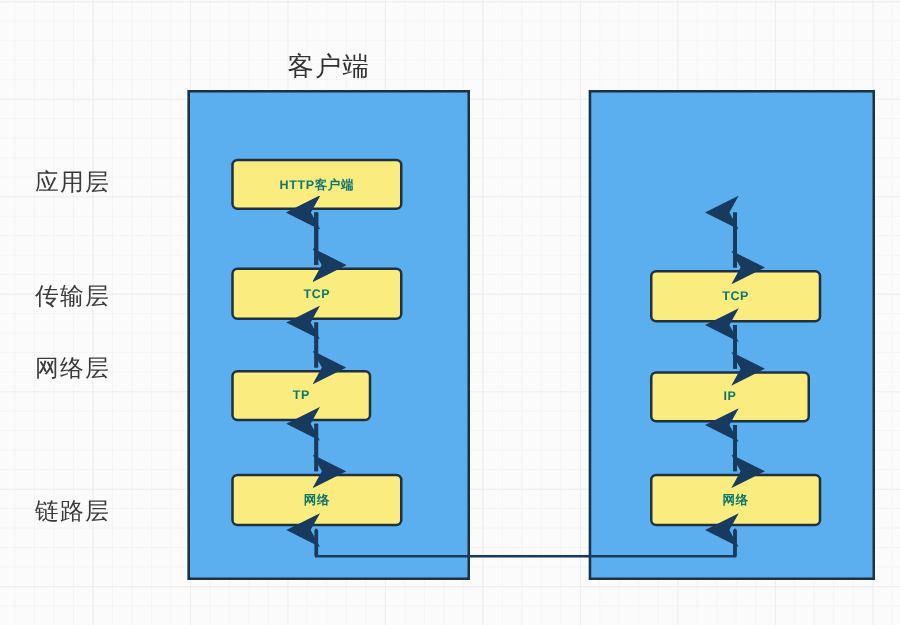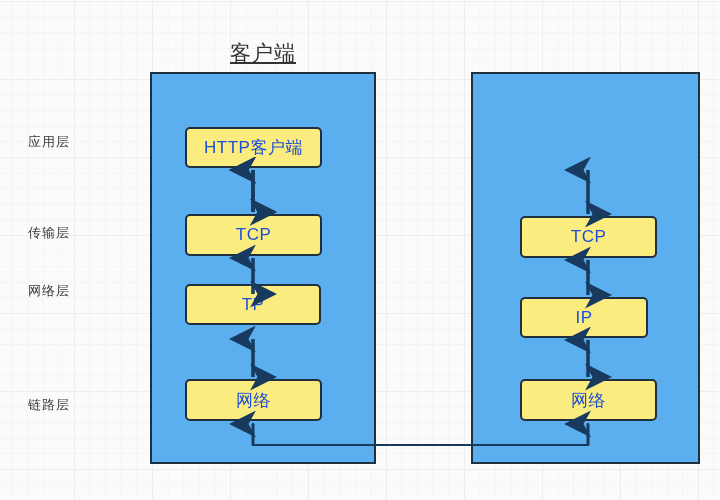--- a/index.html
+++ b/index.html
@@ -37,76 +37,76 @@
     height: 500px;
     pointer-events: none;
   }
   .stack-title {
     position: absolute;
     font-size: 21px;
     color: #333333;
     letter-spacing: 1px;
     text-align: center;
     white-space: nowrap;
-    text-decoration: underline;
   }
   #client-title { left: 150px; top: 39px; width: 226px; }
   #server-title { left: 471px; top: 39px; width: 229px; }
 
   .host-box {
     position: absolute;
     background: #5BAFEF;
     border: 2px solid #1f3040;
     box-sizing: border-box;
   }
   #client-host { left: 150px; top: 72px; width: 226px; height: 392px; }
   #server-host { left: 471px; top: 72px; width: 229px; height: 392px; }
 
   .layer-label {
     position: absolute;
-    font-size: 13px;
+    font-size: 19px;
     color: #3a3a3a;
     letter-spacing: 1px;
     white-space: nowrap;
     left: 28px;
   }
 
   .proto-box {
     position: absolute;
     background: #FAEC7E;
     border: 2px solid #1f3040;
     border-radius: 5px;
     box-sizing: border-box;
     display: flex;
     align-items: center;
     justify-content: center;
-    font-size: 17px;
-    color: #1d4ed8;
+    font-size: 10px;
+    color: #0f766e;
     letter-spacing: 0.5px;
     white-space: nowrap;
+    font-weight: bold;
   }
 </style>
 </head>
 <body>
 
 <div id="canvas">
 
   <div class="host-box" id="client-host"></div>
   <div class="host-box" id="server-host"></div>
 
   <div class="stack-title" id="client-title">客户端</div>
 
   <div class="layer-label" style="top:133px">应用层</div>
   <div class="layer-label" style="top:224px">传输层</div>
   <div class="layer-label" style="top:282px">网络层</div>
   <div class="layer-label" style="top:396px">链路层</div>
 
   <div class="proto-box" style="left:185px;top:127px;width:137px;height:41px">HTTP客户端</div>
   <div class="proto-box" style="left:185px;top:214px;width:137px;height:42px">TCP</div>
-  <div class="proto-box" style="left:185px;top:284px;width:136px;height:41px">TP</div>
+  <div class="proto-box" style="left:185px;top:296px;width:112px;height:41px">TP</div>
   <div class="proto-box" style="left:185px;top:379px;width:137px;height:42px">网络</div>
 
   <div class="proto-box" style="left:520px;top:216px;width:137px;height:42px">TCP</div>
   <div class="proto-box" style="left:520px;top:297px;width:128px;height:41px">IP</div>
   <div class="proto-box" style="left:520px;top:379px;width:137px;height:42px">网络</div>
 
   <svg id="svg-layer" viewBox="0 0 720 500">
     <defs>
       <marker id="arrow-up" markerWidth="9" markerHeight="9" refX="4.5" refY="8" orient="auto">
         <path d="M4.5,0 L9,9 L4.5,6.5 L0,9 Z" fill="#173a5e"></path>

